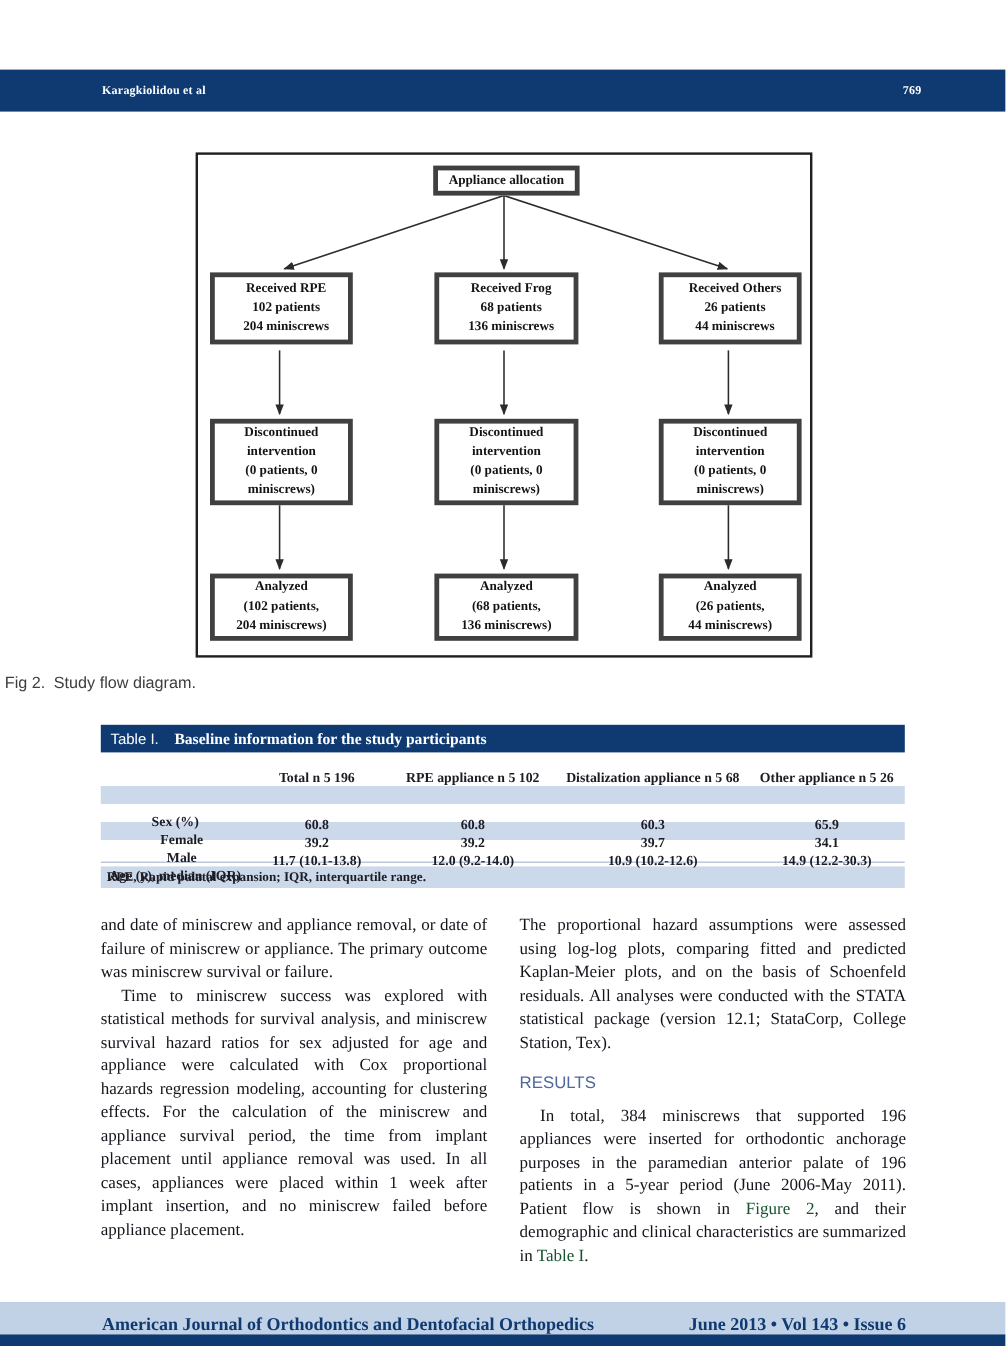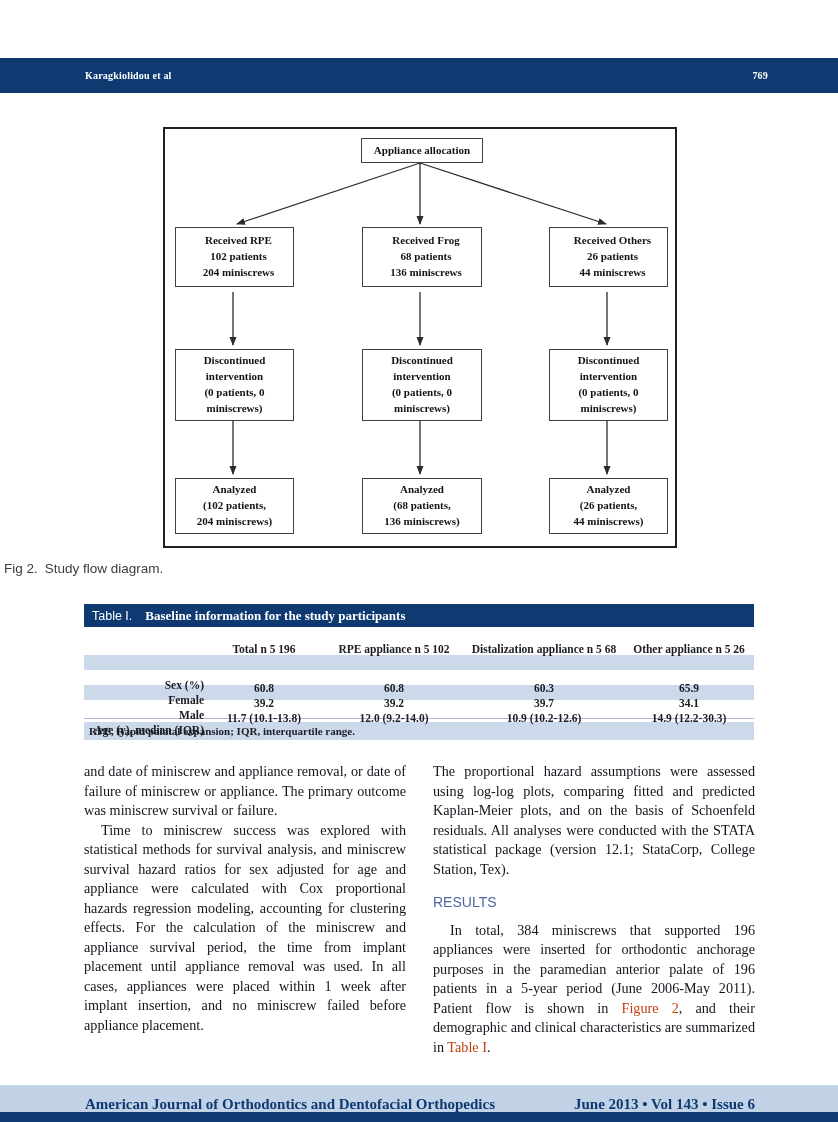--- a/index.html
+++ b/index.html
@@ -16,21 +16,21 @@
     display:flex; align-items:center; justify-content:space-between;
     padding:0 70px 0 85px;
     font-size:10px; font-weight:600; letter-spacing:.2px;
   }
 
   
   .fig-wrap { position:absolute; left:163px; top:127px; width:514px; height:421px;
     border:2px solid #1f1f1f; background:#fff; }
   .fig-svg { position:absolute; left:0; top:0; width:100%; height:100%; }
   .fbox {
-    position:absolute; border:1px solid #404040; background:#fff;
+    position:absolute; border:4px solid #404040; background:#fff;
     display:flex; align-items:center; justify-content:center; text-align:center;
     font-weight:bold; font-size:11px; line-height:1.45; white-space:pre-line;
     color:#141414; padding:2px;
   }
   .fbox-root { left:196px; top:9px;  width:122px; height:25px; }
   .r2 { top:98px;  height:60px;padding-left:10px; }
   .r3 { top:220px; height:72px;text-align:center; }
   .r4 { top:349px; height:56px; }
   .c1 { left:10px;  width:119px; }
   .c2 { left:197px; width:120px; }
@@ -45,21 +45,21 @@
   
   .tbl { position:absolute; left:84px; top:604px; width:670px; }
   .tbl-title {
     background:#0e3a71; color:#ffffff; height:23px; line-height:23px;
     padding-left:8px; font-size:13px; white-space:nowrap;
   }
   .tbl-title .t-label { font-family:"Liberation Sans", sans-serif; font-size:12.5px; }
   .tbl-title .t-name  { font-weight:bold; margin-left:13px; }
   .tgrid { display:grid; grid-template-columns:120px 120px 140px 160px 130px; align-items:center; }
   .tcell { text-align:center; font-size:11.5px; font-weight:bold; white-space:nowrap; }
-  .tcell.lbl { text-align:right; padding-left:4px;margin-top:24px; }
+  .tcell.lbl { text-align:center; padding-left:4px;margin-top:24px; }
   .tcell.lbl.ind { padding-left:15px; }
   .thead-row { margin-top:10px; height:18px; }
   .trow { height:15px; }
   .trow.tall { height:18px; }
   .shaded { background:#ccd9ea; }
   .tbl-sep { height:4px; border-top:1px solid #aebbd0; background:#fff; }
   .tbl-foot {
     background:#ccd9ea; height:18px; line-height:18px; padding-left:5px;
     font-size:11px; font-weight:bold; white-space:nowrap;
   }
@@ -67,21 +67,21 @@
   
   .col { position:absolute; top:762px; width:322px; font-size:14.2px; line-height:19.5px;
     text-align:justify; color:#14141c; }
   .col-left  { left:84px; }
   .col-right { left:433px; }
   .para.indent { text-indent:17px; }
   .sec-head {
     font-family:"Liberation Sans", sans-serif; font-size:14px; color:#4f679d;
     margin:14px 0 8px 0; text-align:left;
   }
-  .inlink { color:#c2410c;margin-top:20px; }
+  .inlink { color:#14532d;margin-top:20px; }
 
   
   .foot-band {
     position:absolute; left:0; top:1085px; width:838px; height:27px;
     background:#c2d2e6; color:#0e3a71;
     display:flex; align-items:center; justify-content:space-between;
     padding:12px 83px 0 85px; font-size:15px; font-weight:600;
   }
   .foot-strip { position:absolute; left:0; top:1112px; width:838px; height:10px; background:#0e3a71; }
 </style>

